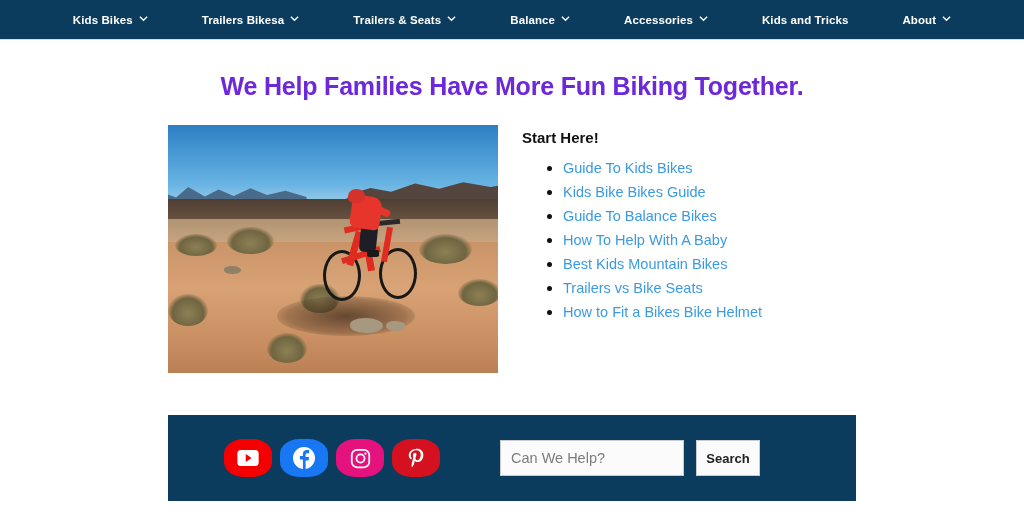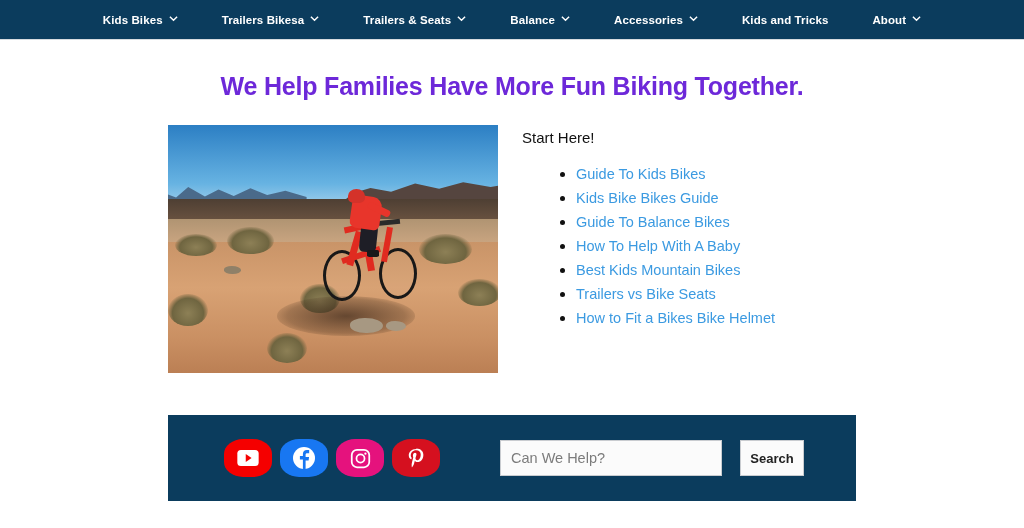--- a/index.html
+++ b/index.html
@@ -23,21 +23,21 @@
     height: 40px;
     background: #0b3c5d;
     border-bottom: 1px solid #d6dbdf;
     display: flex;
     align-items: center;
     justify-content: center;
   }
   .nav-list {
     display: flex;
     align-items: flex-end;
-    gap: 0px;
+    gap: 10px;
     list-style: none;
     margin: 0;
     padding: 0;
   }
   .nav-item {
     display: flex;
     align-items: center;
     gap: 6px;
     padding: 0 22px;
     color: #ffffff;
@@ -229,25 +229,25 @@
 
   
   .links-col {
     flex: 1;
     padding-left: 24px;
     padding-top: 4px;
   }
   .start-here {
     margin: 0 0 10px 0;
     font-size: 15px;
-    font-weight: normal;
+    font-weight: bold;
     color: #111111;
   }
   .link-list {
-    margin: 16px;
+    margin: 3px;
     padding-left: 38px;
     list-style: disc;
   }
   .link-list li {
     margin: 0;
     padding: 1px 0;
     color: #111;
   }
   .link-list li a {
     color: #3b9ae1;
@@ -288,33 +288,33 @@
   .s-instagram { background: #e5127d; }
   .s-pinterest { background: #d5101f; }
   .social svg { display: block; }
 
   .search-area {
     display: flex;
     align-items: stretch;
     margin-left: 60px;
   }
   .search-input {
-    width: 222px;
+    width: 184px;
     height: 36px;
     border: 1px solid #c9ccd0;
     background: #fbfbfb;
     padding: 0 10px;
     font-size: 14.5px;
     color: #333;
     font-family: "Liberation Sans", sans-serif;
     outline: none;
   }
   .search-input::placeholder { color: #7c7c7c; }
   .search-button {
-    margin-left: 18px;
+    margin-left: 12px;
     width: 64px;
     height: 36px;
     background: #fbfbfb;
     border: 1px solid #c9ccd0;
     font-size: 13px;
     font-weight: bold;
     color: #222;
     cursor: pointer;
     font-family: "Liberation Sans", sans-serif;
   }

